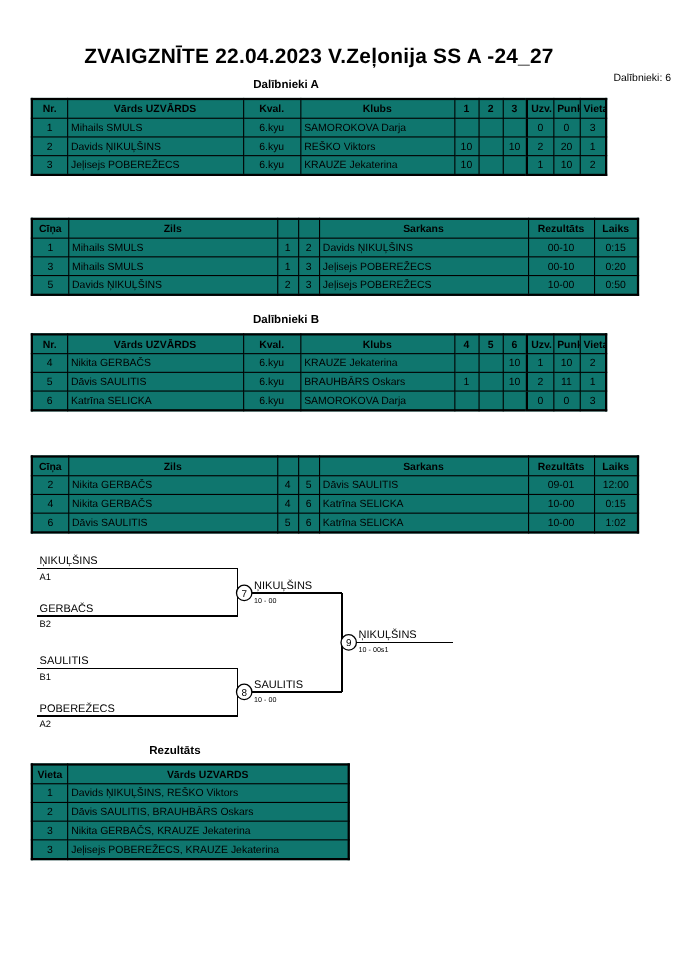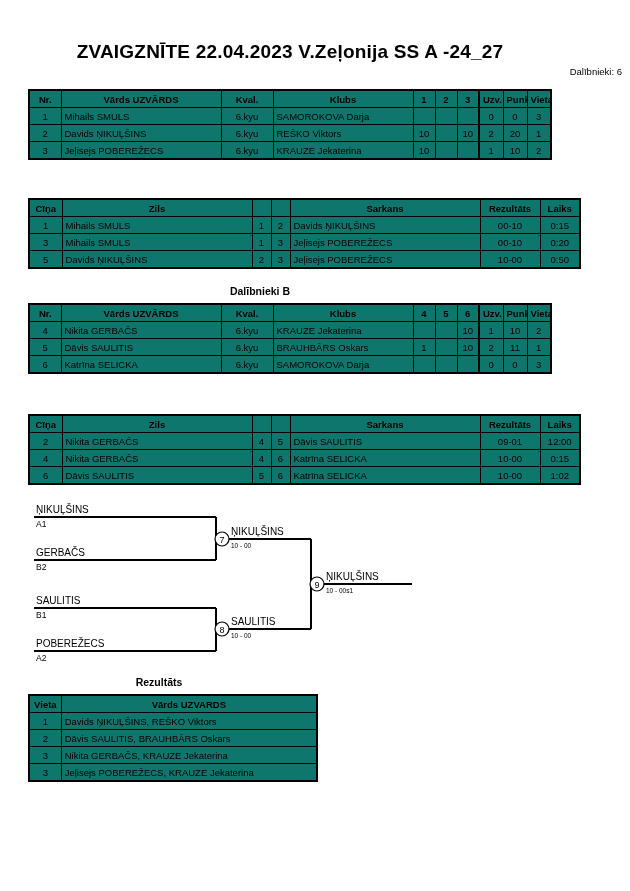--- a/index.html
+++ b/index.html
@@ -9,21 +9,21 @@
     color:#000;position:relative;overflow:hidden;
   }
   .page{position:relative;width:630px;height:891px;}
 
   
   .doc-title{
     position:absolute;left:0;top:41px;width:580px;text-align:center;
     font-size:19px;font-weight:bold;letter-spacing:.2px;white-space:nowrap;
   }
   .participants-count{
-    position:absolute;right:8px;top:66px;font-size:9.5px;font-weight:normal;
+    position:absolute;right:20px;top:66px;font-size:9.5px;font-weight:normal;
   }
 
   
   .caption{
     position:absolute;font-size:10.5px;font-weight:bold;text-align:center;
   }
 
   
   table{
     position:absolute;border-collapse:collapse;
@@ -74,20 +74,21 @@
   .bk-node{font-family:"Liberation Sans","DejaVu Sans",sans-serif;font-size:9px;}
 </style>
 </head>
 <body>
 
 <div class="page">
 
   <div class="doc-title">ZVAIGZNĪTE  22.04.2023  V.Zeļonija SS   A -24_27</div>
   <div class="participants-count">Dalībnieki: 6</div>
 
+  <div class="caption" style="left:0;top:71px;width:520px;">Dalībnieki A</div>
 
   <table class="outer t-part" style="top:89px;">
     <colgroup>
         <col class="w-np">
         <col class="w-name">
         <col class="w-kval">
         <col class="w-club">
         <col class="w-m">
         <col class="w-m">
         <col class="w-m">

